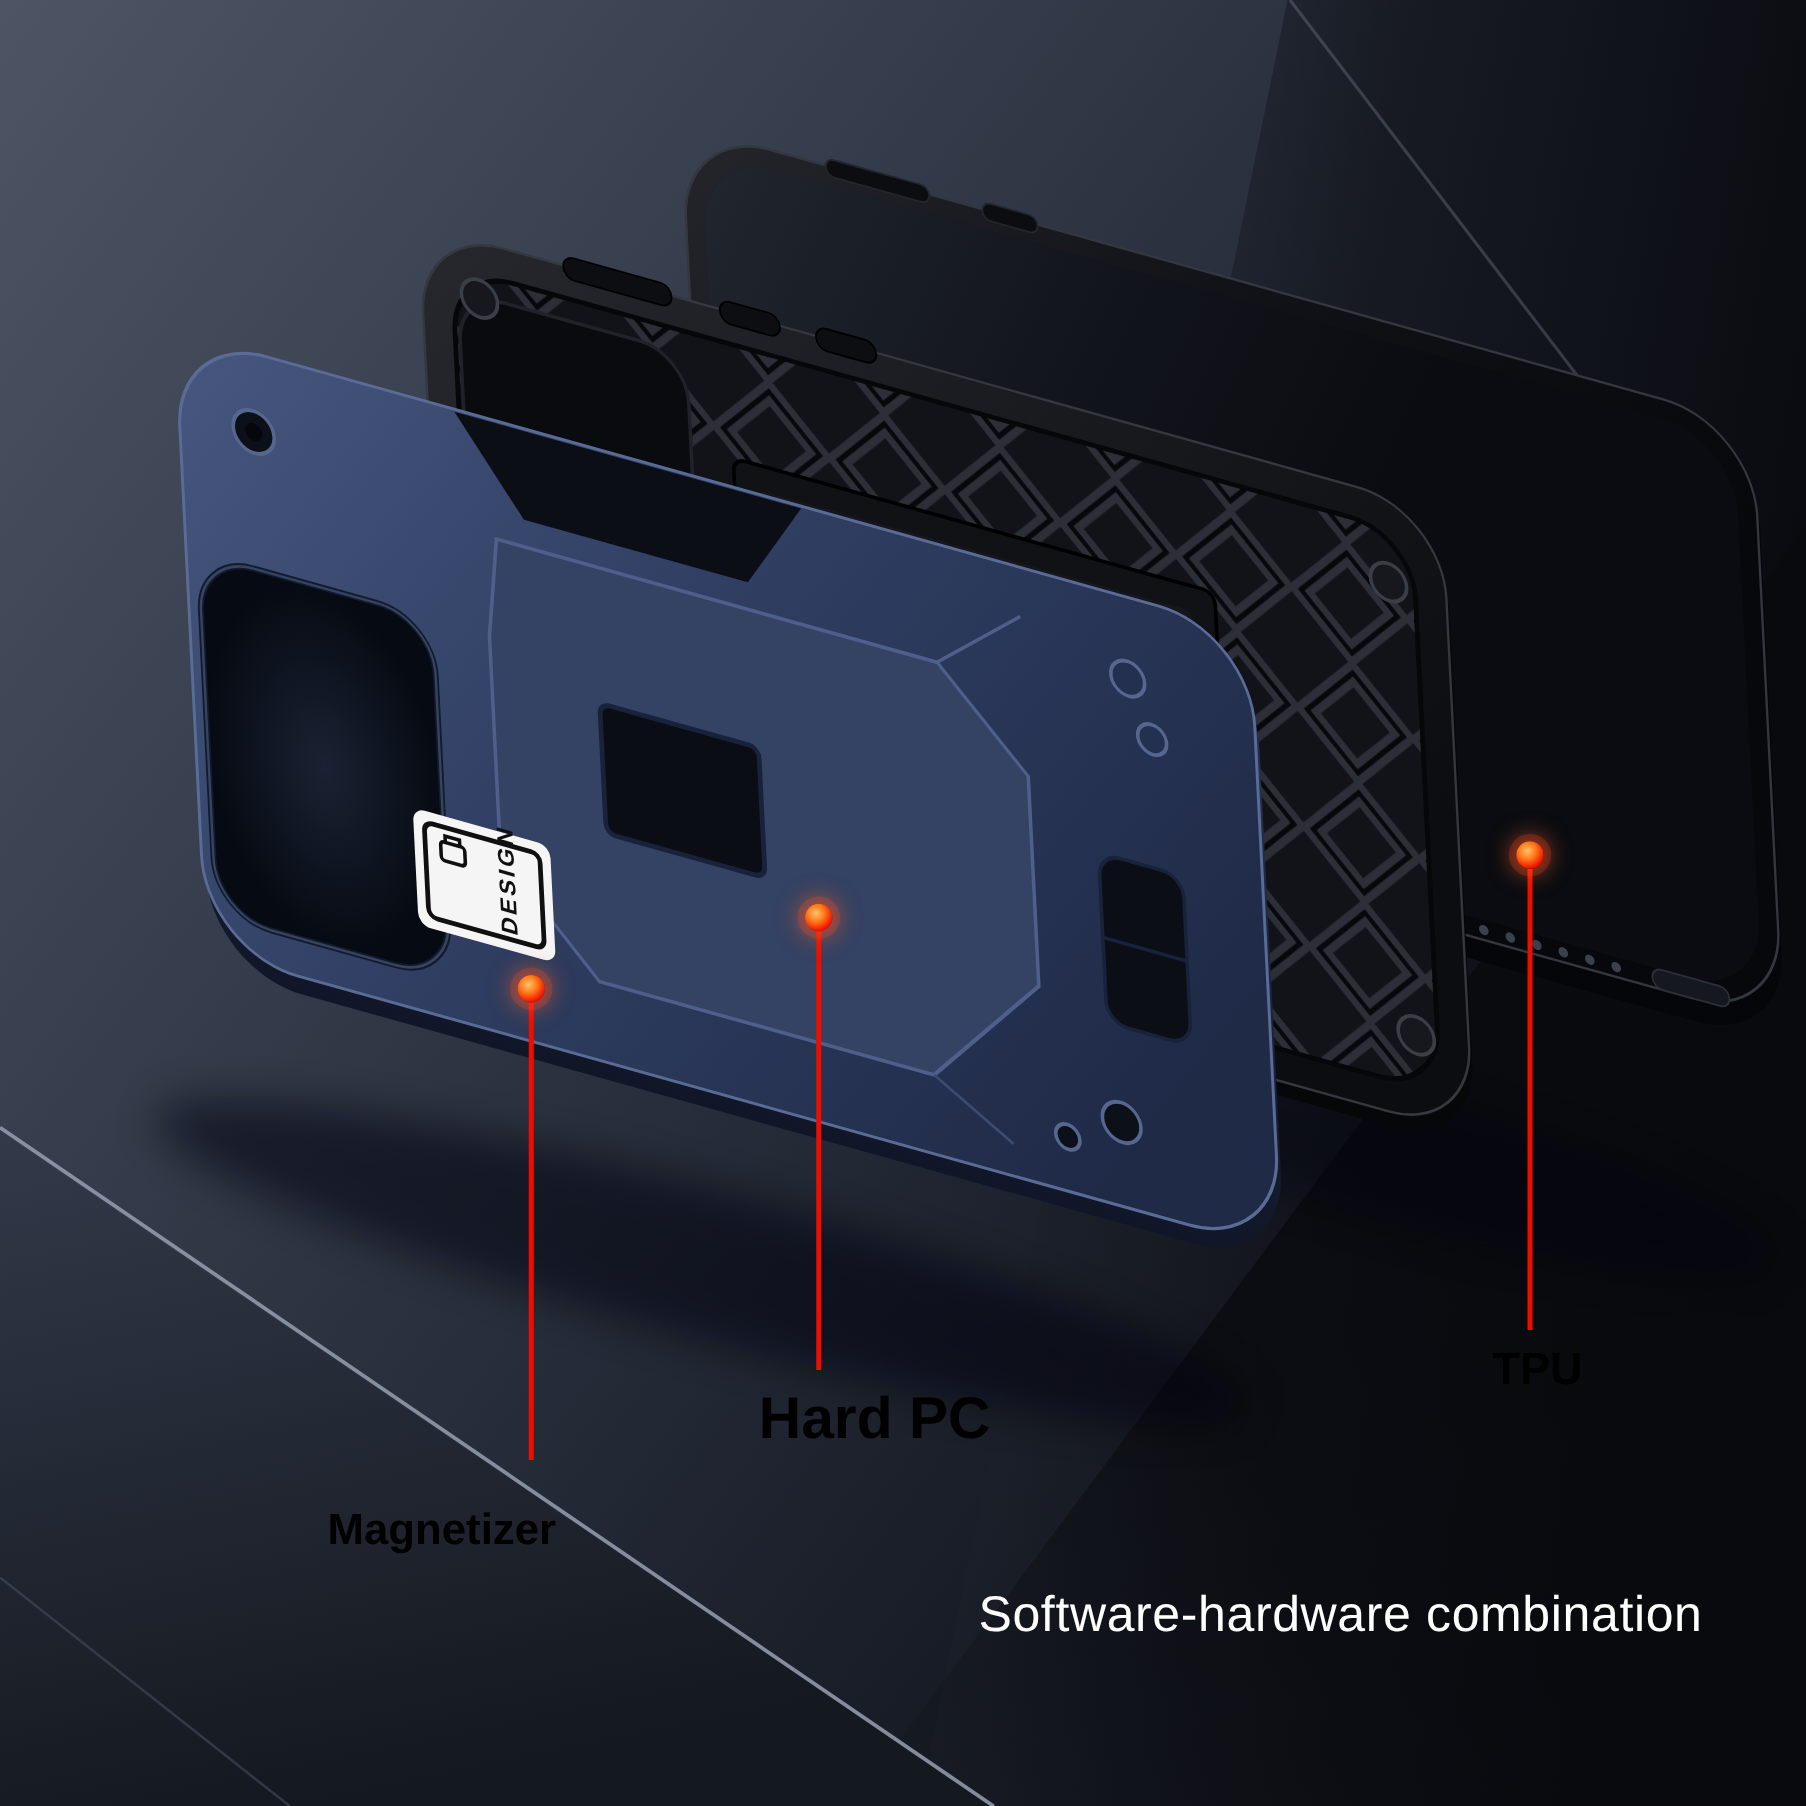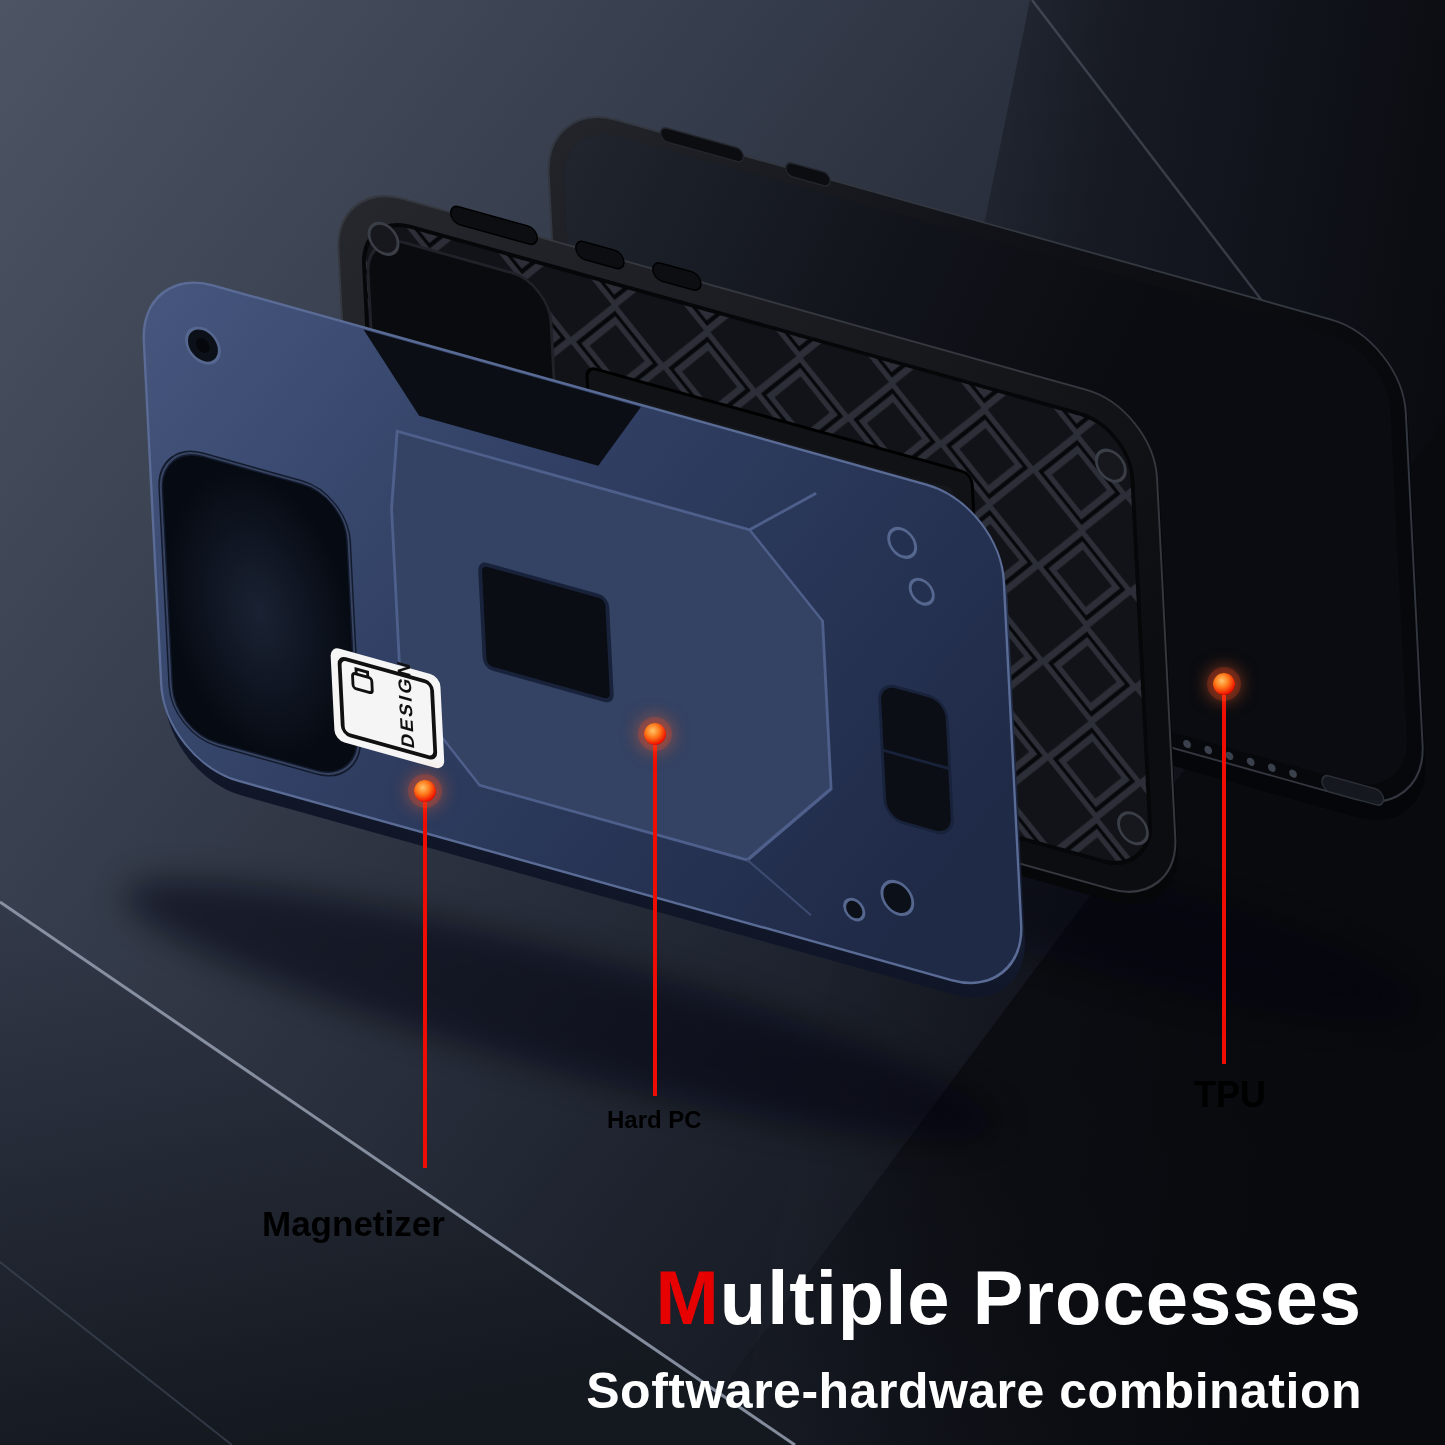--- a/index.html
+++ b/index.html
@@ -18,21 +18,21 @@
     position:absolute;width:4px;background:#ee0d00;transform:translateX(-50%);
   }
   .callout-label{
     position:absolute;color:#000;font-weight:700;font-size:35px;white-space:nowrap;
   }
   .headline{
     position:absolute;right:83px;top:1258px;text-align:right;color:#ffffff;
   }
   .headline .title{font-size:76px;font-weight:700;line-height:1.05;letter-spacing:1px;white-space:nowrap;}
   .headline .title .accent{color:#e60000;}
-  .headline .subtitle{font-size:50px;font-weight:700;margin-top:24px;letter-spacing:0.5px;white-space:nowrap;}
+  .headline .subtitle{font-size:40px;font-weight:400;margin-top:12px;letter-spacing:0.5px;white-space:nowrap;}
 </style>
 </head>
 <body>
 
 <div class="stage">
 
   <svg class="scene" width="1445" height="1445" viewBox="0 0 1445 1445">
     <defs>
       <linearGradient id="bgGrad" x1="0" y1="0" x2="1" y2="0.75">
         <stop offset="0" stop-color="#4d5464"></stop>
@@ -167,24 +167,23 @@
       <circle cx="718" cy="452" r="10" fill="#0c1018" stroke="#55678f" stroke-width="3"></circle>
     </g>
   </svg>
 
   <div class="callout-line" style="left:425px;top:802px;height:366px;"></div>
   <div class="callout-dot" style="left:425px;top:791px;"></div>
   <div class="callout-label" style="left:262px;top:1204px;">Magnetizer</div>
 
   <div class="callout-line" style="left:655px;top:745px;height:351px;"></div>
   <div class="callout-dot" style="left:655px;top:734px;"></div>
-  <div class="callout-label" style="left:607px;top:1106px;font-size:24px;">Hard PC</div>
+  <div class="callout-label" style="left:607px;top:1106px;font-size:47px;">Hard PC</div>
 
   <div class="callout-line" style="left:1224px;top:695px;height:369px;"></div>
   <div class="callout-dot" style="left:1224px;top:684px;"></div>
   <div class="callout-label" style="left:1194px;top:1074px;font-size:36px;">TPU</div>
 
   <div class="headline">
-    <div class="title"><span class="accent">M</span><span>ultiple Processes</span></div>
     <div class="subtitle">Software-hardware combination</div>
   </div>
 
 </div>
 
 </body></html>

